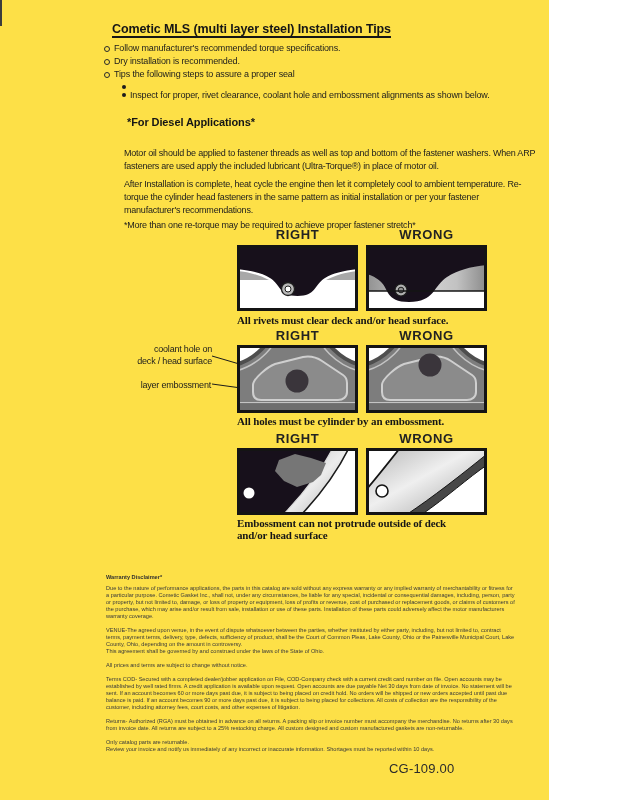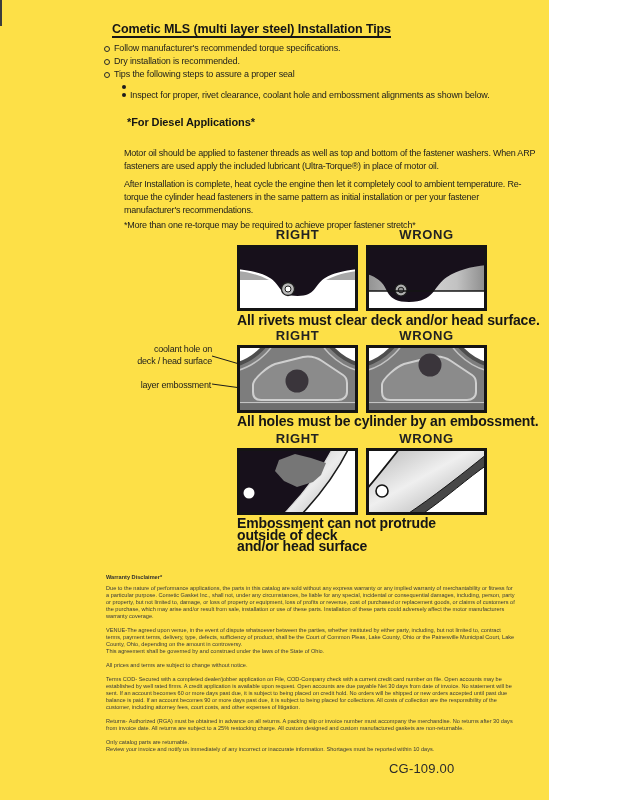--- a/index.html
+++ b/index.html
@@ -15,21 +15,21 @@
   }
   .tips{font-size:9px;letter-spacing:-0.15px;line-height:13px;color:#1c1c1c;}
   .tip-row{display:flex;align-items:flex-start;}
   .b-marker{width:4px;height:4px;border:1px solid #2a2a2a;border-radius:50%;margin:4px 4px 0 0;flex:none;}
   .sb-marker{width:4px;height:4px;background:#1c1c1c;border-radius:50%;margin:4px 4px 0 0;flex:none;}
   .sub{padding-left:18px;}
   .h2{font-size:11px;font-weight:700;letter-spacing:-0.1px;color:#151515;margin:0;}
   .body-p{font-size:9px;letter-spacing:-0.22px;line-height:13px;width:412px;margin:12px;color:#1c1c1c;}
   .dg-header{font-size:13px;font-weight:700;letter-spacing:0.6px;text-align:center;width:121px;color:#222;}
   .dg{position:absolute;display:block;}
-  .caption{font-size:14px;font-weight:700;letter-spacing:-0.15px;line-height:11.5px;color:#161616;}
+  .caption{font-size:11px;font-weight:700;letter-spacing:-0.15px;line-height:11.5px;color:#161616;font-family:Liberation Serif, serif;}
   .side-label{font-size:9px;letter-spacing:-0.2px;line-height:12px;text-align:right;width:95px;color:#1c1c1c;}
   .legal{width:410px;font-size:5.6px;line-height:7px;letter-spacing:0;color:#3a3a3a;}
   .legal p{margin:0 0 7px 0;}
   .legal p.tight{margin:0;}
   .legal .lg-head{font-weight:700;margin:0 0 4px 0;color:#303030;}
   .doc-code{font-size:13px;letter-spacing:0.2px;color:#2b2b2b;}
   .scan-mark{width:2px;height:26px;background:#3c3c3c;}
 </style>
 </head>
 <body>

